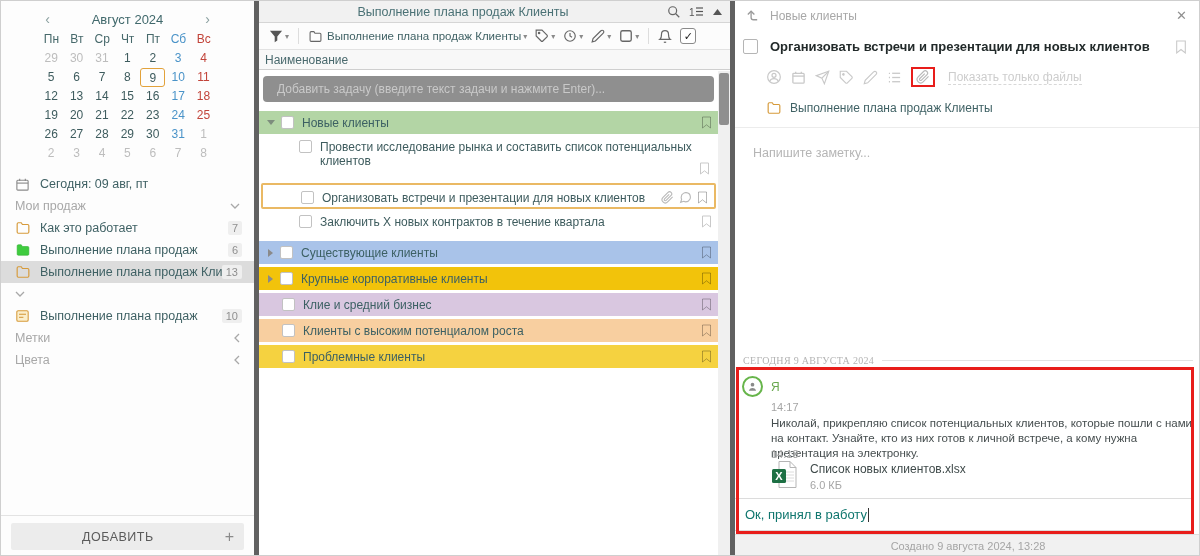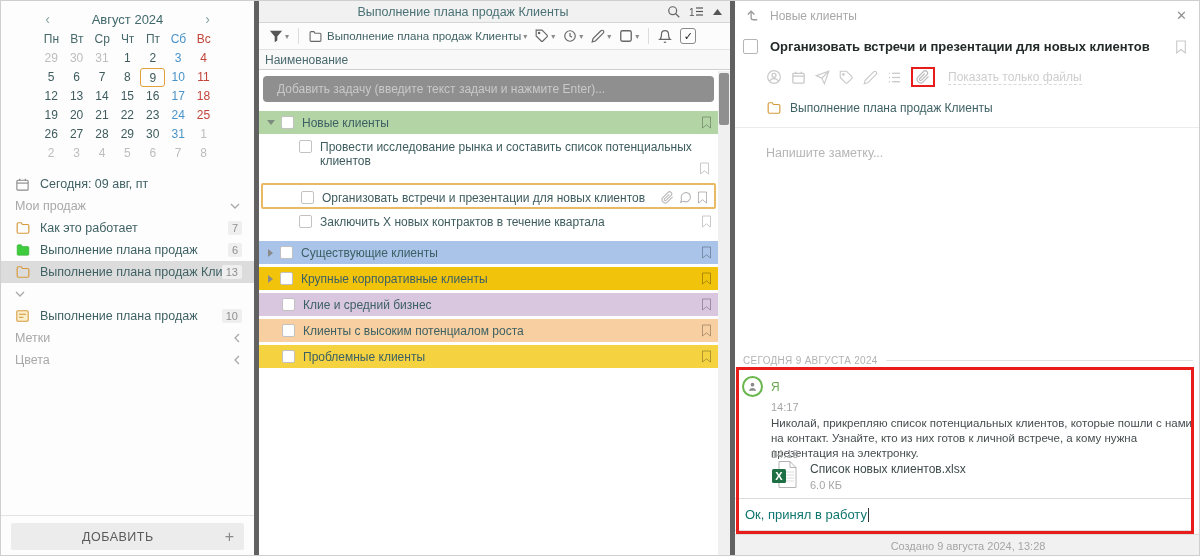--- a/index.html
+++ b/index.html
@@ -80,24 +80,24 @@
   #d-titlerow { position:absolute; top:38px; left:8px; right:14px; display:flex; align-items:center; }
   #d-titlerow .cb { width:15px; height:15px; border-color:#b5b5b5; }
   #d-title { flex:1; margin-left:12px; color:#222a2a; font-size:13px; font-weight:bold; }
   #d-titlerow .bmk { color:#c9c9c9; }
   #d-icons { position:absolute; top:66px; left:31px; display:flex; align-items:center; gap:9px; color:#c9c9c9; }
   .redbox-sm { border:2px solid #e81d1a; padding:1px 3px; display:flex; align-items:center; color:#b9b9b9; }
   #files-toggle { color:#cdcdcd; font-size:12px; border-bottom:1px dashed #d8d8d8; margin-left:4px; cursor:pointer; }
   #d-project { position:absolute; top:100px; left:31px; display:flex; align-items:center; }
   #d-project .plabel { margin-left:8px; color:#3f6164; font-size:12px; }
   #d-note-divider { position:absolute; top:126px; left:0; right:0; border-top:1px solid #ececec; }
-  #d-note { position:absolute; top:145px; left:31px; color:#b5b5b5; font-size:12.5px; cursor:text; }
+  #d-note { position:absolute; top:145px; left:18px; color:#b5b5b5; font-size:12.5px; cursor:text; }
 
   #chat-date { position:absolute; top:354px; left:8px; right:8px; display:flex; align-items:center; }
-  #chat-date .dlabel { color:#b3b3b3; font-size:10px; letter-spacing:.3px; margin-right:8px; white-space:nowrap; }
+  #chat-date .dlabel { color:#b3b3b3; font-size:10px; letter-spacing:.3px; margin-right:8px; white-space:nowrap;font-family:Liberation Serif, serif; }
   #chat-date .dline { flex:1; border-top:1px solid #e2e2e2; }
   #chat-highlight { position:absolute; top:366px; left:1px; right:7px; height:167px; border:3px solid #e81d1a; pointer-events:none; }
 
   #msg-avatar { position:absolute; top:375px; left:7px; width:21px; height:21px; border:2px solid #67b54b; border-radius:50%;
                 display:flex; align-items:center; justify-content:center; color:#8a8a8a; }
   #msg-author { position:absolute; top:379px; left:36px; color:#6aa84f; font-size:12px; }
   #msg-time1 { position:absolute; top:400px; left:36px; color:#a5a5a5; font-size:11px; }
   #msg-text { position:absolute; top:415px; left:36px; width:432px; color:#454d4e; font-size:11.5px; line-height:15px; }
   #msg-time2 { position:absolute; top:447px; left:36px; color:#a5a5a5; font-size:11px; }
   #msg-file { position:absolute; top:459px; left:36px; display:flex; align-items:flex-start; cursor:pointer; }

